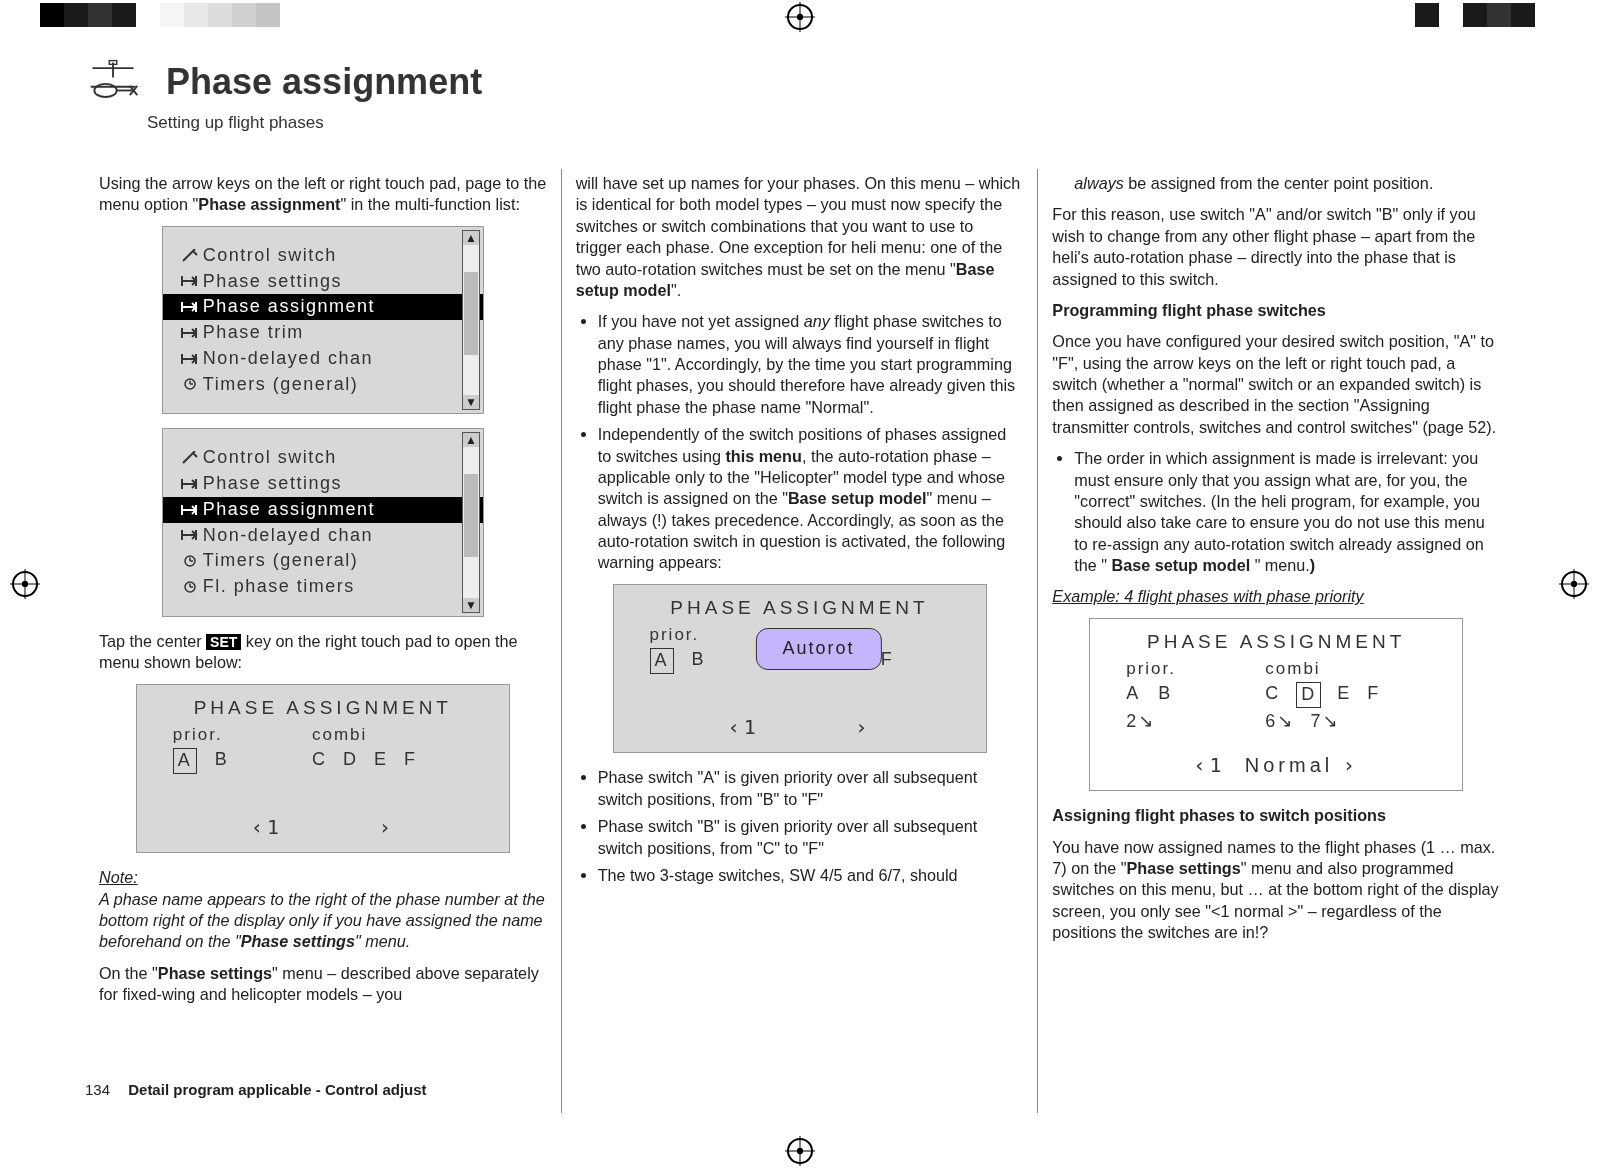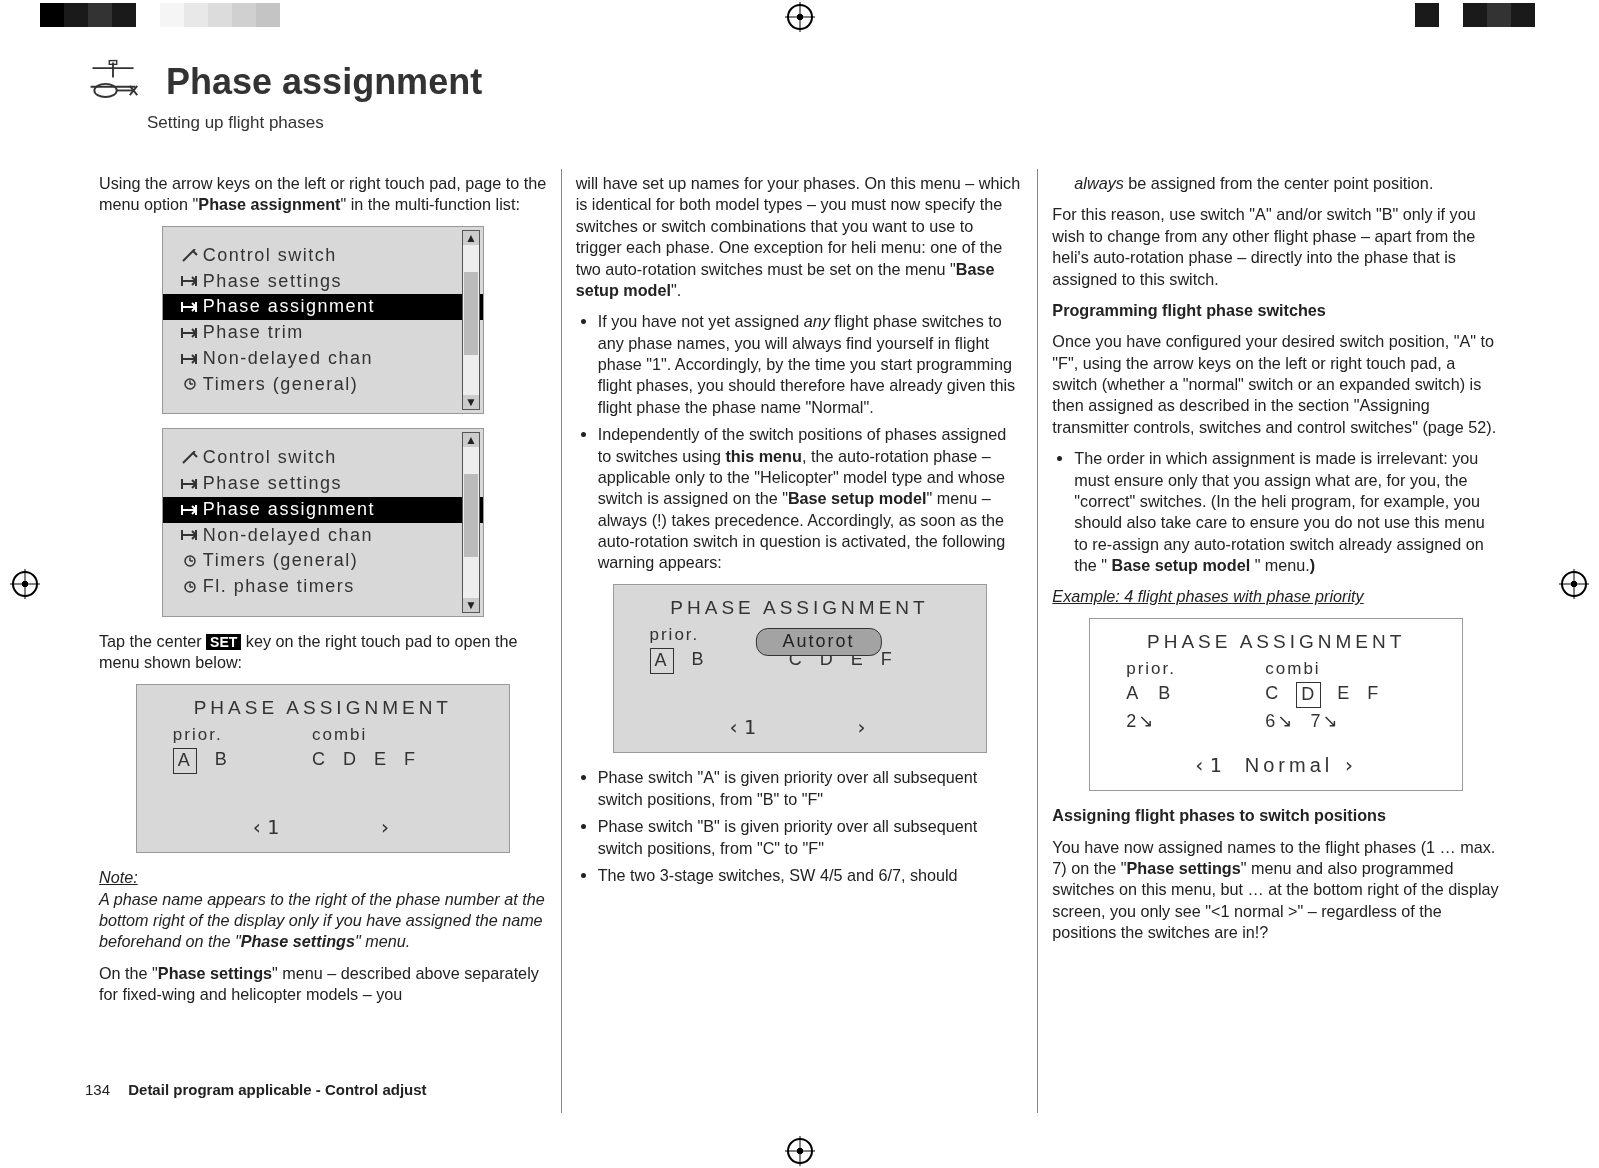--- a/index.html
+++ b/index.html
@@ -133,22 +133,22 @@
   .lcd-title { font-size:19px; text-align:center; letter-spacing:4px; margin-bottom:4px;}
   .lcd-row { display:flex; font-size:17px; }
   .lcd-row .left { flex:1;padding-left:20px; }
   .lcd-row .right { flex:1.3; }
   .lcd-letters { display:flex; gap: 18px; font-size:18px; margin-top:2px;}
   .lcd-letters.right-group { gap: 16px; }
   .boxed { border:1.5px solid #333; padding:0 4px; }
   .lcd-status { margin-top: 40px; text-align:center; font-size:20px; letter-spacing:4px;}
   .lcd-status .angle { font-family: monospace; }
   .autorot-overlay {
-    position:absolute; background:#a3a3a3; border:1.5px solid #333; border-radius:12px;
-    padding: 1px 26px; font-size:18px; letter-spacing:2px;
+    position:absolute; background:#c4b5fd; border:1.5px solid #333; border-radius:12px;
+    padding: 8px 26px; font-size:18px; letter-spacing:2px;
   }
   .lcd-wrap { position:relative; }
 
   .footer {
     position:absolute;
     left: 85px;
     bottom: 70px;
     font-size: 15px;
     color:#222;
   }

